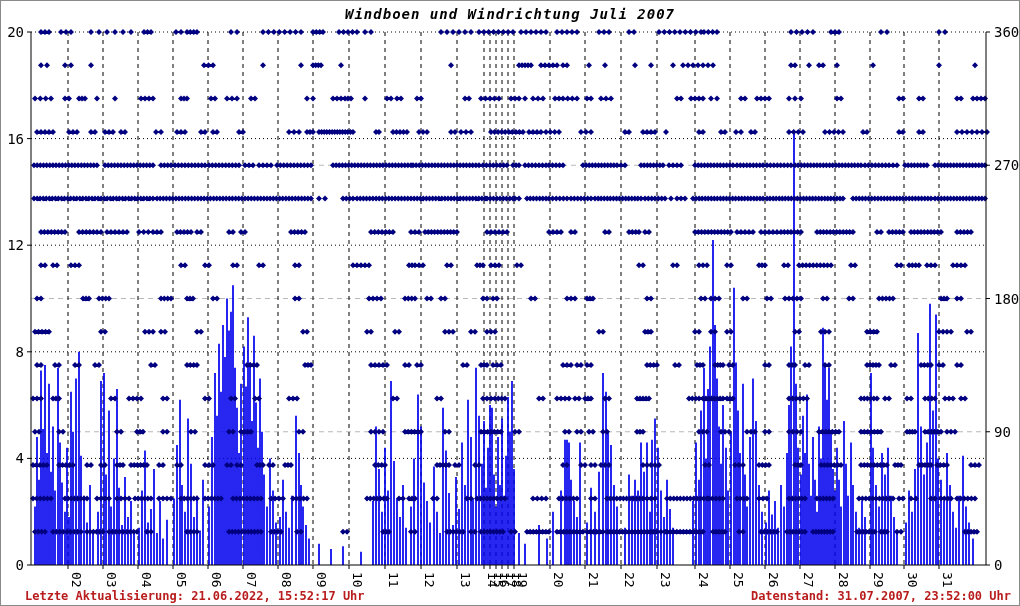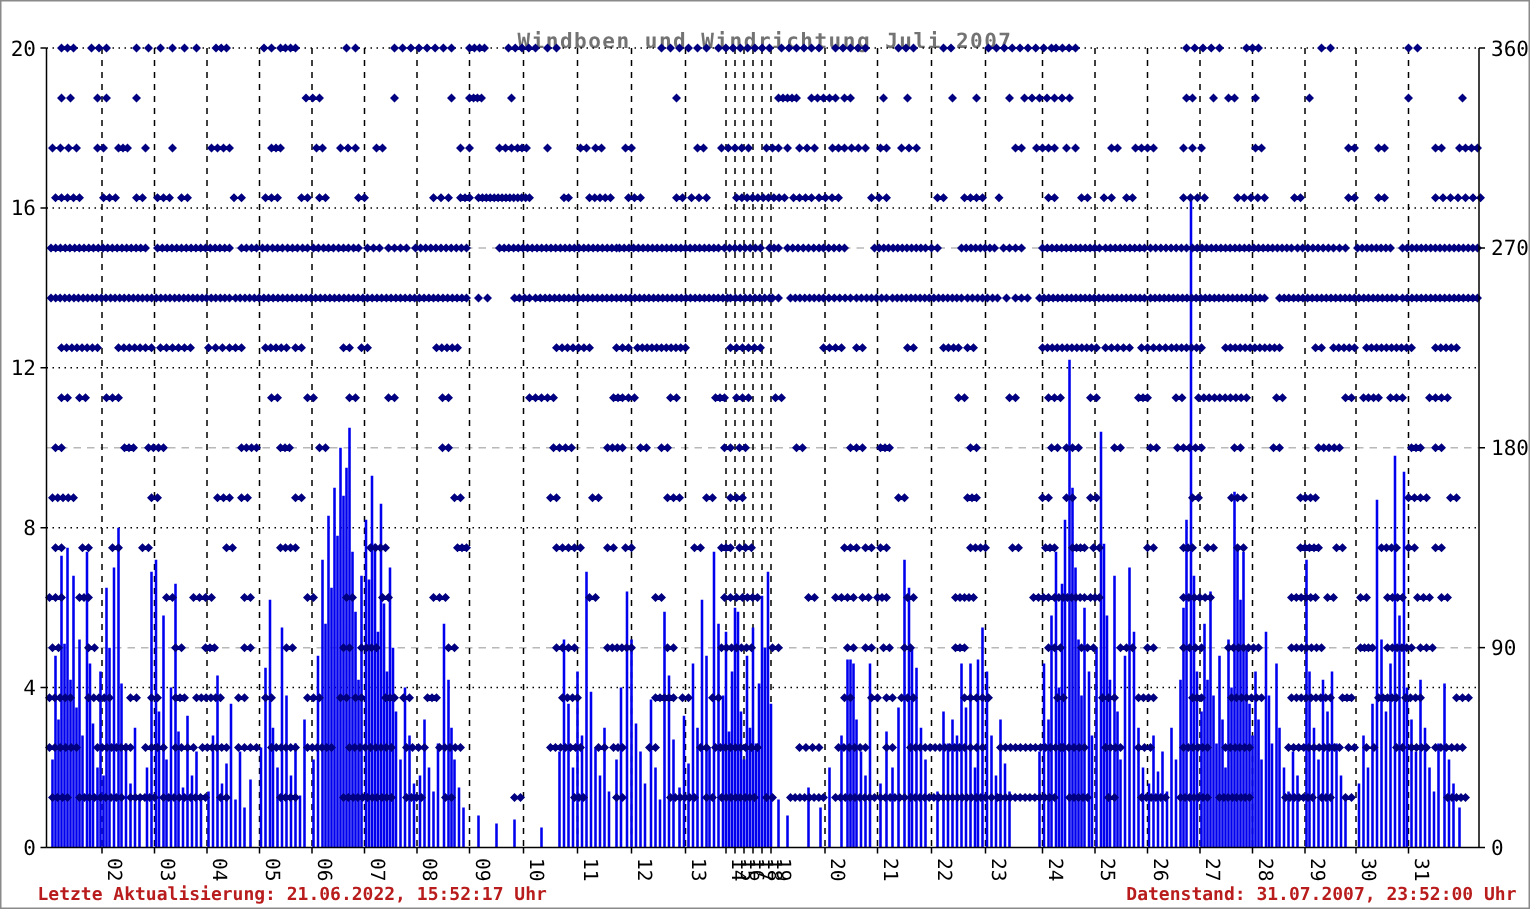--- a/index.html
+++ b/index.html
@@ -1,20 +1,20 @@
 <!DOCTYPE html>
 <html><head>
 <meta charset="utf-8">
 <style>
   html,body{margin:0;padding:0;background:#e8e8e8;}
   .frame{position:relative;width:1020px;height:606px;background:#ffffff;
     border:1px solid #8a8a8a;box-sizing:border-box;overflow:hidden;
     font-family:"DejaVu Sans Mono", monospace;}
-  .chart-title{position:absolute;top:19px;left:0;width:100%;text-align:center;
-    font-size:14px;font-weight:bold;color:#737373;letter-spacing:1px;}
+  .chart-title{position:absolute;top:5px;left:0;width:100%;text-align:center;
+    font-size:14px;font-weight:bold;color:#000000;letter-spacing:1px;font-style:italic;}
   .foot{position:absolute;bottom:2px;font-size:12px;font-weight:bold;color:#b91c1c;white-space:pre;}
   .foot-left{left:24px;}
   .foot-right{right:8px;}
   svg text{font-family:"DejaVu Sans Mono", monospace;}
 </style>
 </head>
 <body>
 
 <div class="frame">
   <div class="chart-title">Windboen und Windrichtung Juli 2007</div>

